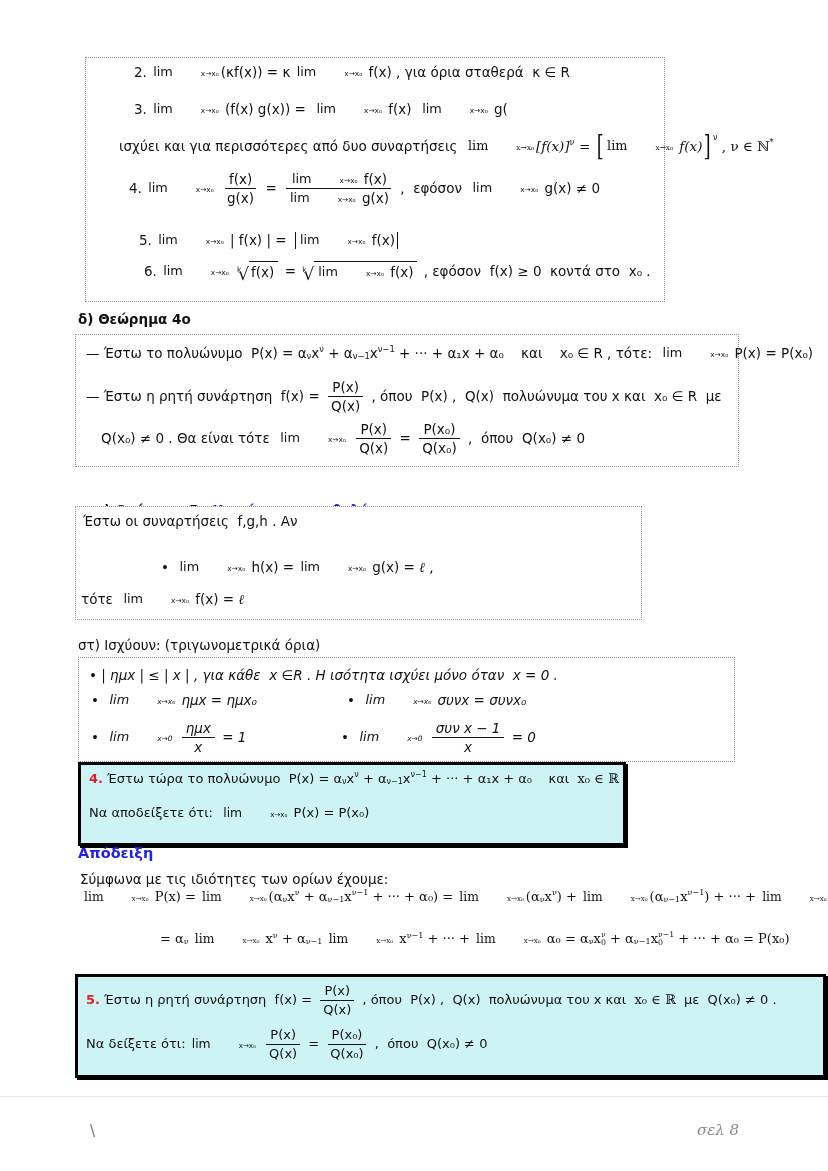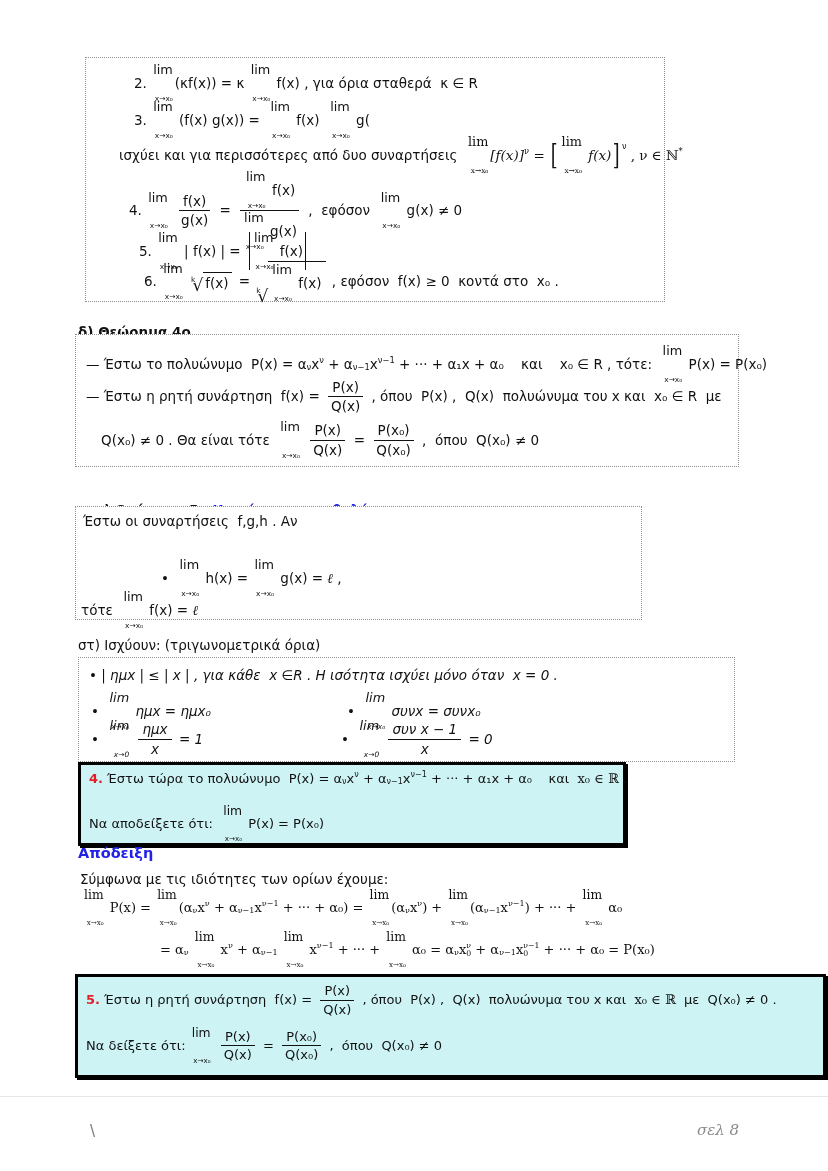--- a/index.html
+++ b/index.html
@@ -11,23 +11,23 @@
   .dotted-box { position:absolute; border:1px dotted #8f8f8f; background:#fff; }
   .cyan-box  { position:absolute; background:#cdf3f5; border:3px solid #000; box-shadow:2px 2px 0 0 #000; }
   .fline { position:absolute; display:flex; align-items:center; white-space:pre; line-height:1.25; }
   .tk { white-space:pre; }
   .sr { font-family:"DejaVu Serif", serif; }
   .it { font-style:italic; }
   .red  { color:#e41e26; font-weight:bold; }
   .blue { color:#2222e6; }
   .heading { position:absolute; font-weight:bold; white-space:pre; }
   
-  .lim { display:inline-flex; flex-direction:column; align-items:flex-end; line-height:1; margin:0 2px; }
+  .lim { display:inline-flex; flex-direction:row; align-items:flex-start; line-height:1; margin:0 2px;gap:28px; }
   .lim-word { font-size:0.95em; }
-  .lim-sub  { font-size:0.55em; margin-top:18px; letter-spacing:0; }
+  .lim-sub  { font-size:0.55em; margin-top:4px; letter-spacing:0; }
   
   .frac { display:inline-flex; flex-direction:column; align-items:center; margin:0 3px; line-height:1.2; }
   .fnum, .fden { display:flex; align-items:center; justify-content:center; white-space:pre; padding:0 4px; }
   .fnum { border-bottom:1.3px solid currentColor; padding-bottom:1px; }
   .fden { padding-top:1px; }
   
   .supo { font-size:0.62em; position:relative; top:-0.45em; }
   .subo { font-size:0.62em; position:relative; top:0.35em; }
   .sbsp { display:inline-flex; align-items:center; }
   .sbsp .stk { display:inline-flex; flex-direction:column; font-size:0.6em; line-height:1.05; justify-content:center; }
@@ -56,21 +56,21 @@
 
   <div class="dotted-box" style="left:85px; top:57px; width:578px; height:243px;">
     <div class="fline" style="left:48px; top:6px;"><span class="tk">2. </span><span class="lim"><span class="lim-word">lim</span><span class="lim-sub">x→x₀</span></span><span class="tk">(κf(x)) = κ </span><span class="lim"><span class="lim-word">lim</span><span class="lim-sub">x→x₀</span></span><span class="tk"> f(x) , για όρια σταθερά  κ ∈ R</span></div>
     <div class="fline" style="left:48px; top:43px;"><span class="tk">3. </span><span class="lim"><span class="lim-word">lim</span><span class="lim-sub">x→x₀</span></span><span class="tk"> (f(x) g(x)) =  </span><span class="lim"><span class="lim-word">lim</span><span class="lim-sub">x→x₀</span></span><span class="tk"> f(x)  </span><span class="lim"><span class="lim-word">lim</span><span class="lim-sub">x→x₀</span></span><span class="tk"> g(</span></div>
     <div class="fline" style="left:33px; top:78px;"><span class="tk">ισχύει και για περισσότερες από δυο συναρτήσεις  </span><span class="lim sr"><span class="lim-word">lim</span><span class="lim-sub">x→x₀</span></span><span class="tk sr it">[f(x)]</span><span class="supo sr">ν</span><span class="tk sr"> = </span><span class="brkt"><span class="brl">[</span><span class="brct"><span class="lim sr"><span class="lim-word">lim</span><span class="lim-sub">x→x₀</span></span><span class="tk sr it"> f(x)</span></span><span class="brr">]</span><span class="brsup">ν</span></span><span class="tk sr"> , ν ∈ ℕ</span><span class="supo sr">*</span></div>
     <div class="fline" style="left:43px; top:113px;"><span class="tk">4. </span><span class="lim"><span class="lim-word">lim</span><span class="lim-sub">x→x₀</span></span><span class="tk"> </span><span class="frac"><span class="fnum"><span class="tk">f(x)</span></span><span class="fden"><span class="tk">g(x)</span></span></span><span class="tk"> = </span><span class="frac"><span class="fnum"><span class="lim"><span class="lim-word">lim</span><span class="lim-sub">x→x₀</span></span><span class="tk"> f(x)</span></span><span class="fden"><span class="lim"><span class="lim-word">lim</span><span class="lim-sub">x→x₀</span></span><span class="tk"> g(x)</span></span></span><span class="tk"> ,  εφόσον  </span><span class="lim"><span class="lim-word">lim</span><span class="lim-sub">x→x₀</span></span><span class="tk"> g(x) ≠ 0</span></div>
     <div class="fline" style="left:53px; top:174px;"><span class="tk">5. </span><span class="lim"><span class="lim-word">lim</span><span class="lim-sub">x→x₀</span></span><span class="tk"> | f(x) | = </span><span class="absv"><span class="bar"></span><span class="abct"><span class="lim"><span class="lim-word">lim</span><span class="lim-sub">x→x₀</span></span><span class="tk"> f(x)</span></span><span class="bar"></span></span></div>
     <div class="fline" style="left:58px; top:203px;"><span class="tk">6. </span><span class="lim"><span class="lim-word">lim</span><span class="lim-sub">x→x₀</span></span><span class="tk"> </span><span class="sqrt"><span class="sqidx">k</span><span class="sqsym">√</span><span class="sqct"><span class="tk">f(x)</span></span></span><span class="tk"> = </span><span class="sqrt"><span class="sqidx">k</span><span class="sqsym">√</span><span class="sqct"><span class="lim"><span class="lim-word">lim</span><span class="lim-sub">x→x₀</span></span><span class="tk"> f(x)</span></span></span><span class="tk"> , εφόσον  f(x) ≥ 0  κοντά στο  x₀ .</span></div>
   </div>
 
-  <div class="heading" style="left:78px; top:311px;margin-top:13px;">δ) Θεώρημα 4ο</div>
+  <div class="heading" style="left:78px; top:311px;">δ) Θεώρημα 4ο</div>
   <div class="dotted-box" style="left:75px; top:334px; width:662px; height:131px;">
     <div class="fline" style="left:10px; top:10px;"><span class="tk">— Έστω το πολυώνυμο  P(x) = </span><span class="sbsp"><span class="base">α</span><span class="subo">ν</span></span><span class="sbsp"><span class="base">x</span><span class="supo">ν</span></span><span class="tk"> + </span><span class="sbsp"><span class="base">α</span><span class="subo">ν−1</span></span><span class="sbsp"><span class="base">x</span><span class="supo">ν−1</span></span><span class="tk"> + ··· + α₁x + α₀    και    x₀ ∈ R , τότε:  </span><span class="lim"><span class="lim-word">lim</span><span class="lim-sub">x→x₀</span></span><span class="tk"> P(x) = P(x₀)</span></div>
     <div class="fline" style="left:10px; top:44px;"><span class="tk">— Έστω η ρητή συνάρτηση  f(x) = </span><span class="frac"><span class="fnum"><span class="tk">P(x)</span></span><span class="fden"><span class="tk">Q(x)</span></span></span><span class="tk"> , όπου  P(x) ,  Q(x)  πολυώνυμα του x και  x₀ ∈ R  με</span></div>
     <div class="fline" style="left:25px; top:86px;"><span class="tk">Q(x₀) ≠ 0 . Θα είναι τότε  </span><span class="lim"><span class="lim-word">lim</span><span class="lim-sub">x→x₀</span></span><span class="tk"> </span><span class="frac"><span class="fnum"><span class="tk">P(x)</span></span><span class="fden"><span class="tk">Q(x)</span></span></span><span class="tk"> = </span><span class="frac"><span class="fnum"><span class="tk">P(x₀)</span></span><span class="fden"><span class="tk">Q(x₀)</span></span></span><span class="tk"> ,  όπου  Q(x₀) ≠ 0</span></div>
   </div>
 
   <div class="heading" style="left:78px; top:486px;">
     <span>ε) Θεώρημα 5ο </span><span class="blue">Κριτήριο παρεμβολής.</span>
   </div>
   <div class="dotted-box" style="left:75px; top:506px; width:565px; height:112px;">

